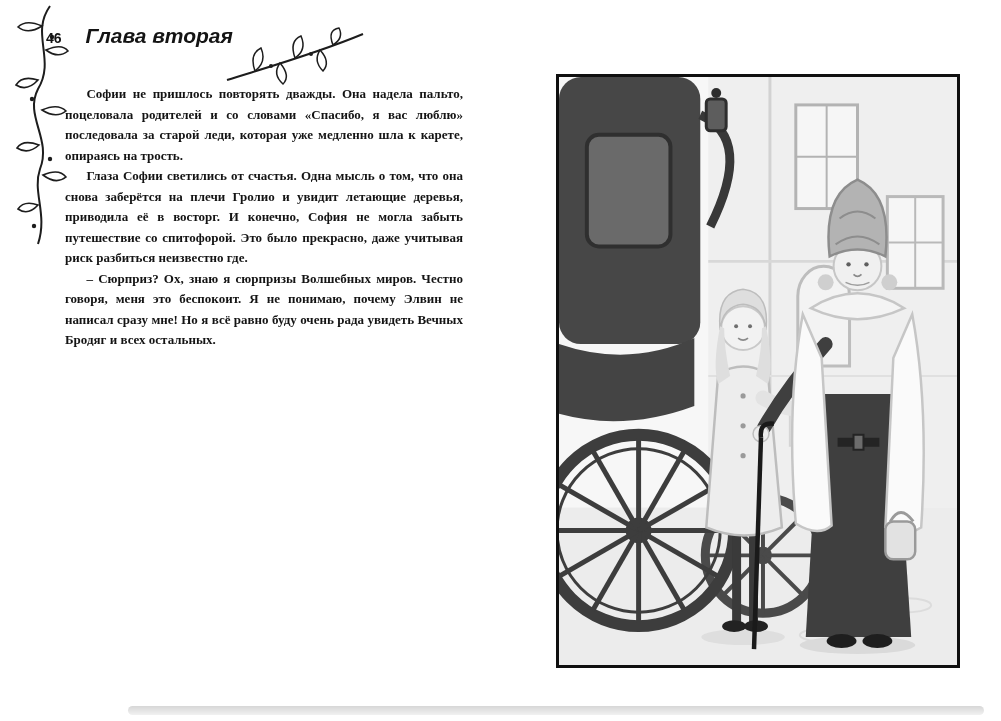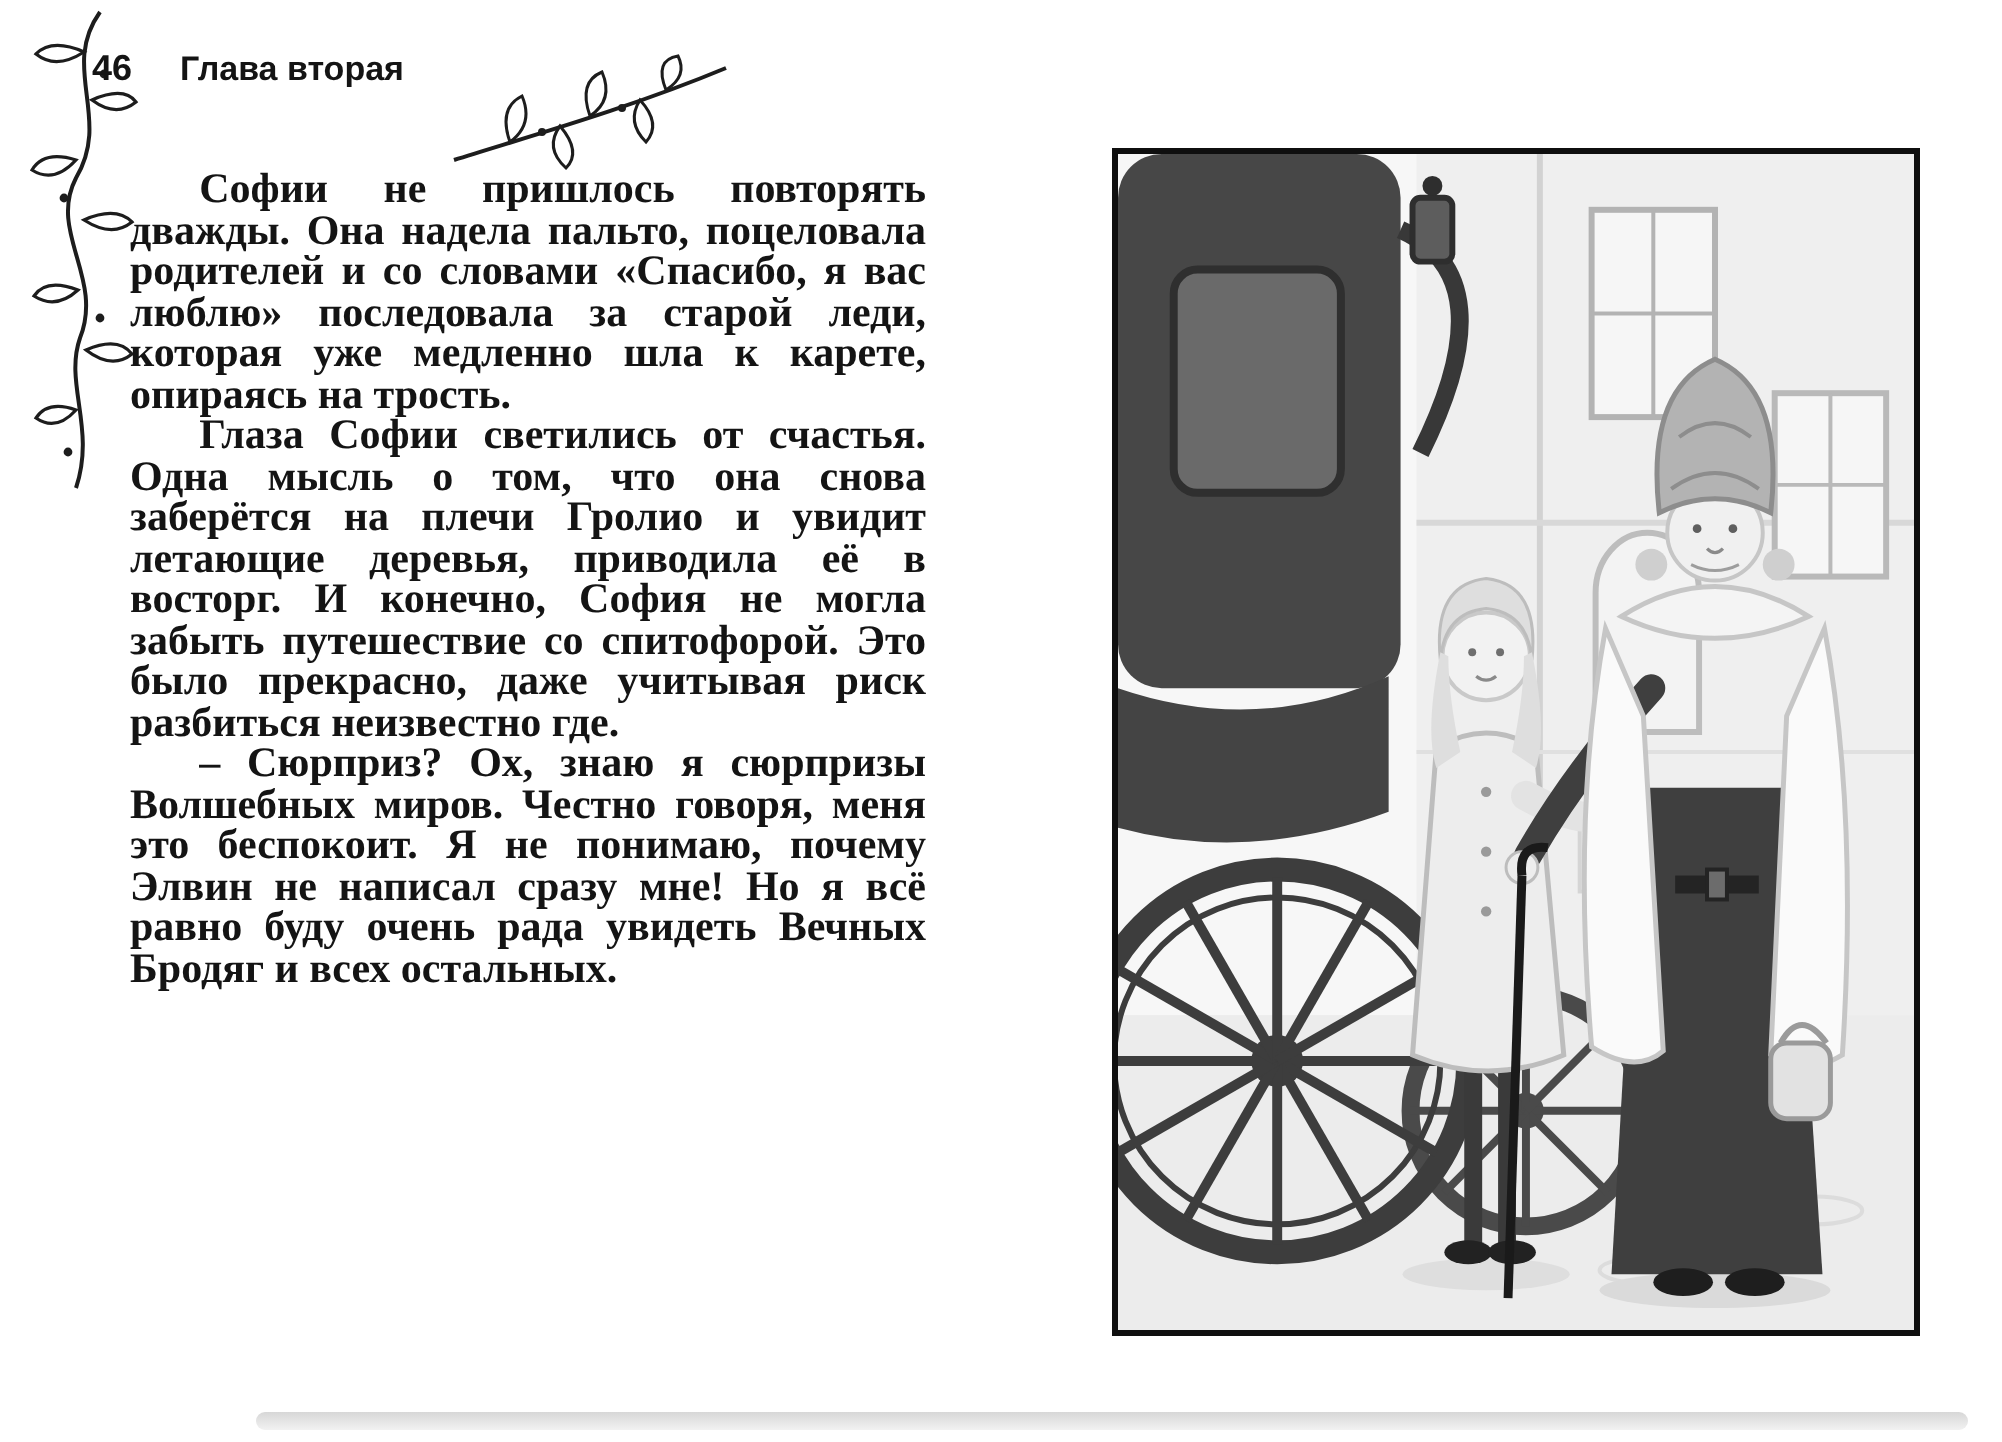--- a/index.html
+++ b/index.html
@@ -6,27 +6,27 @@
   body{
     width:1001px;height:721px;position:relative;overflow:hidden;
     background:#ffffff;color:#141414;
     font-family:"Liberation Serif", serif;
   }
   .page-header{
     position:absolute;top:24px;left:46px;
     display:flex;align-items:baseline;gap:24px;
     font-family:"Liberation Sans", sans-serif;font-weight:bold;
   }
-  .page-number{font-size:18px;}
-  .chapter-title{font-size:17px;}
+  .page-number{font-size:14px;}
+  .chapter-title{font-size:21px;font-style:italic;}
   .vine-left{position:absolute;left:12px;top:4px;}
   .sprig-top{position:absolute;left:225px;top:26px;}
   .text-column{
     position:absolute;left:65px;top:84px;width:398px;
-    font-size:21px;line-height:20.5px;font-weight:600;
+    font-size:13px;line-height:20.5px;font-weight:600;
     text-align:justify;hyphens:auto;-webkit-hyphens:auto;
   }
   .text-column p{margin:0;text-indent:1.65em;}
   .illustration-frame{
     position:absolute;left:556px;top:74px;width:404px;height:594px;
     margin:0;border:3px solid #0f0f0f;box-sizing:border-box;background:#fff;
   }
   .illustration-frame svg{display:block;width:100%;height:100%;}
   .scan-shadow{
     position:absolute;left:128px;bottom:6px;width:856px;height:9px;

